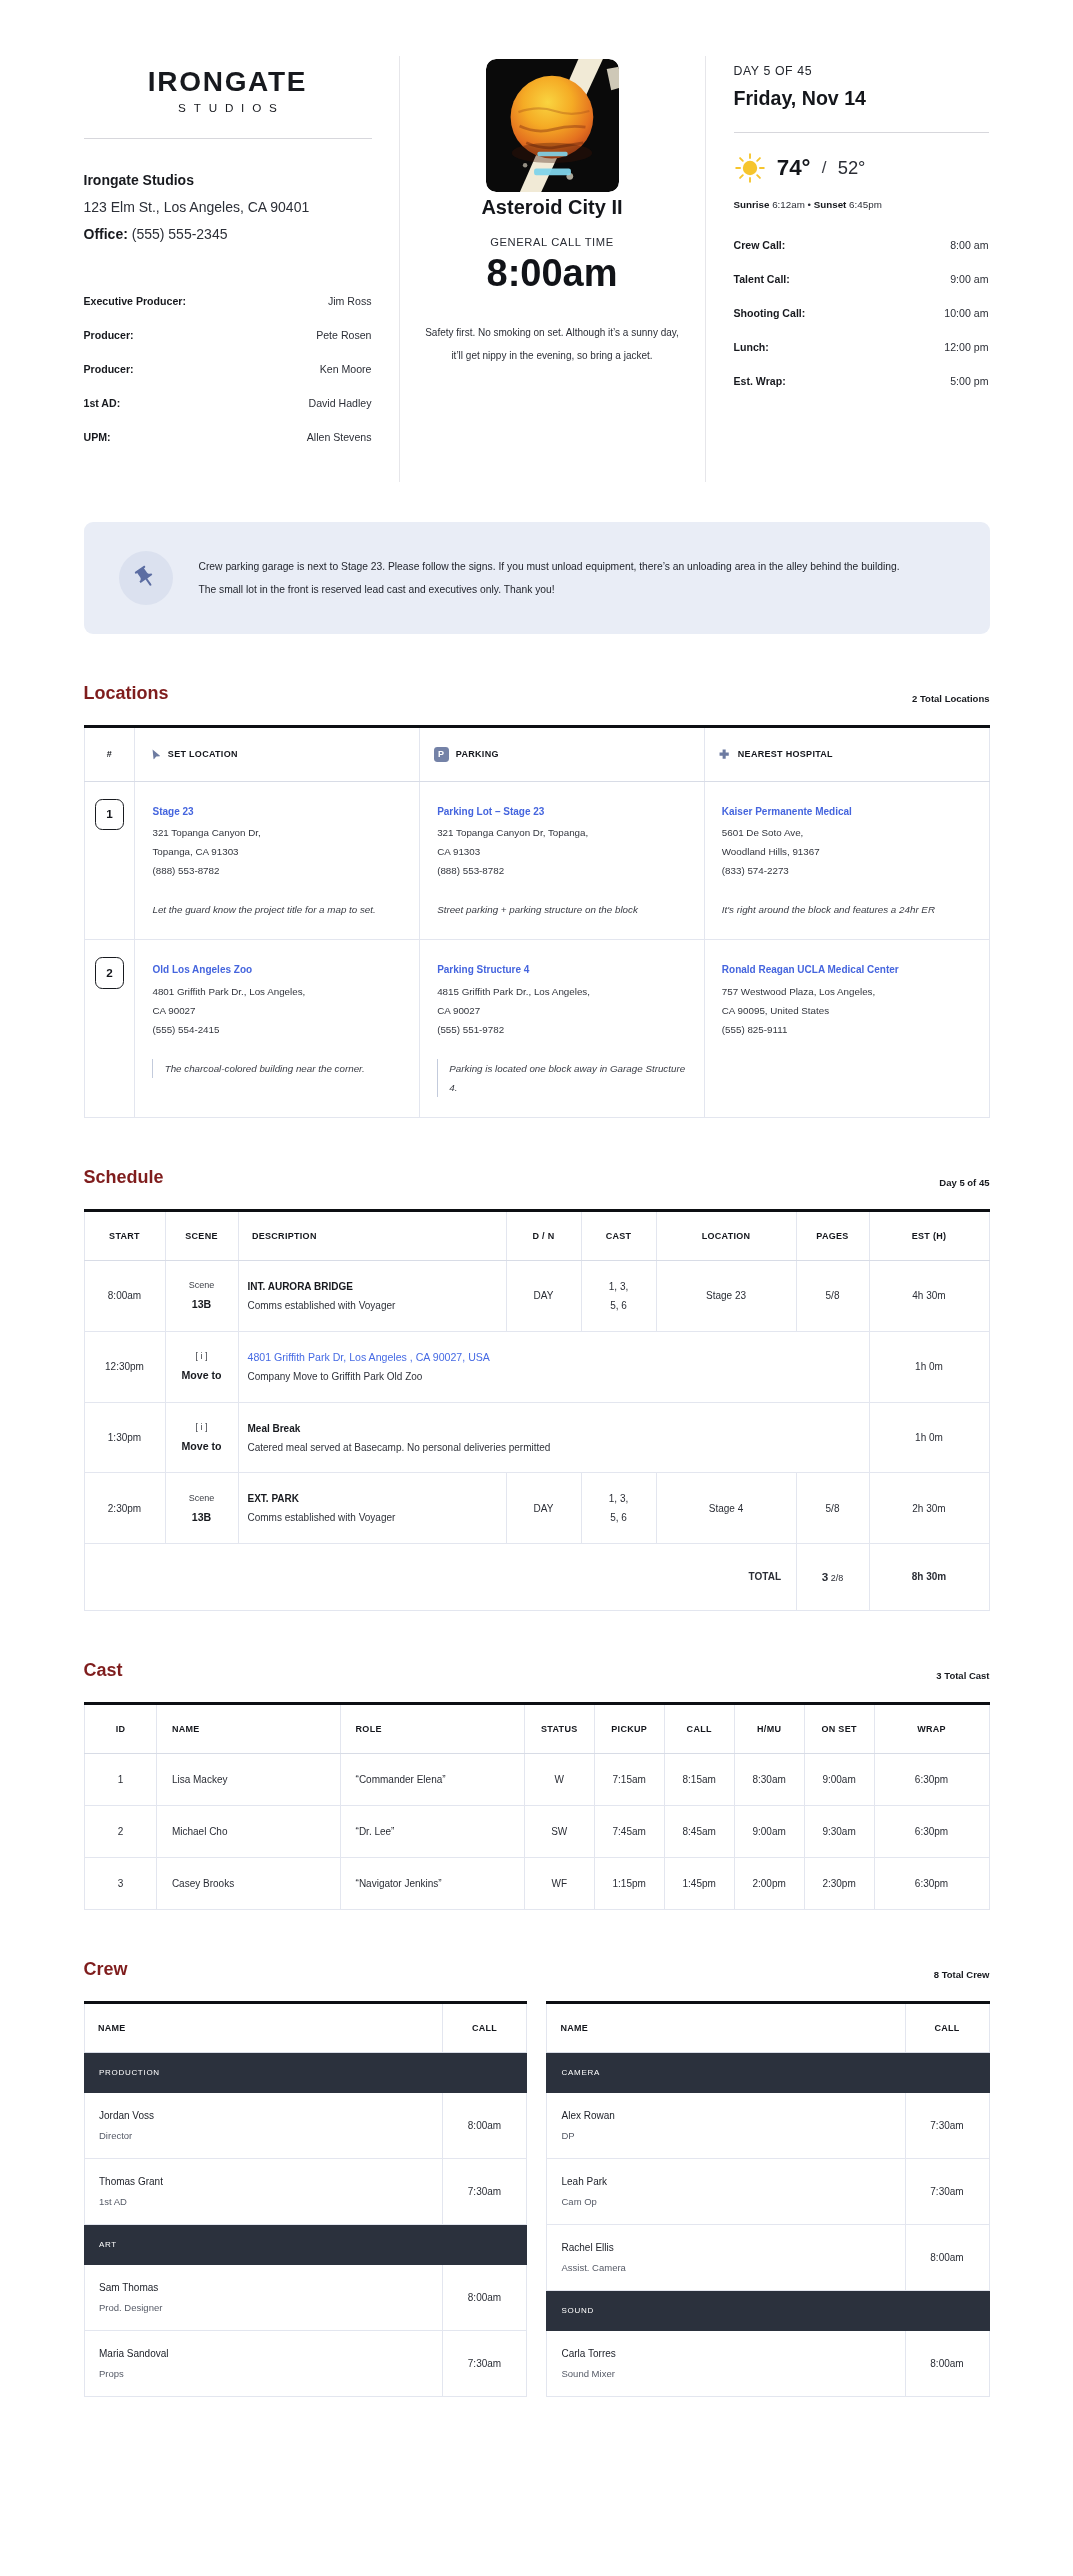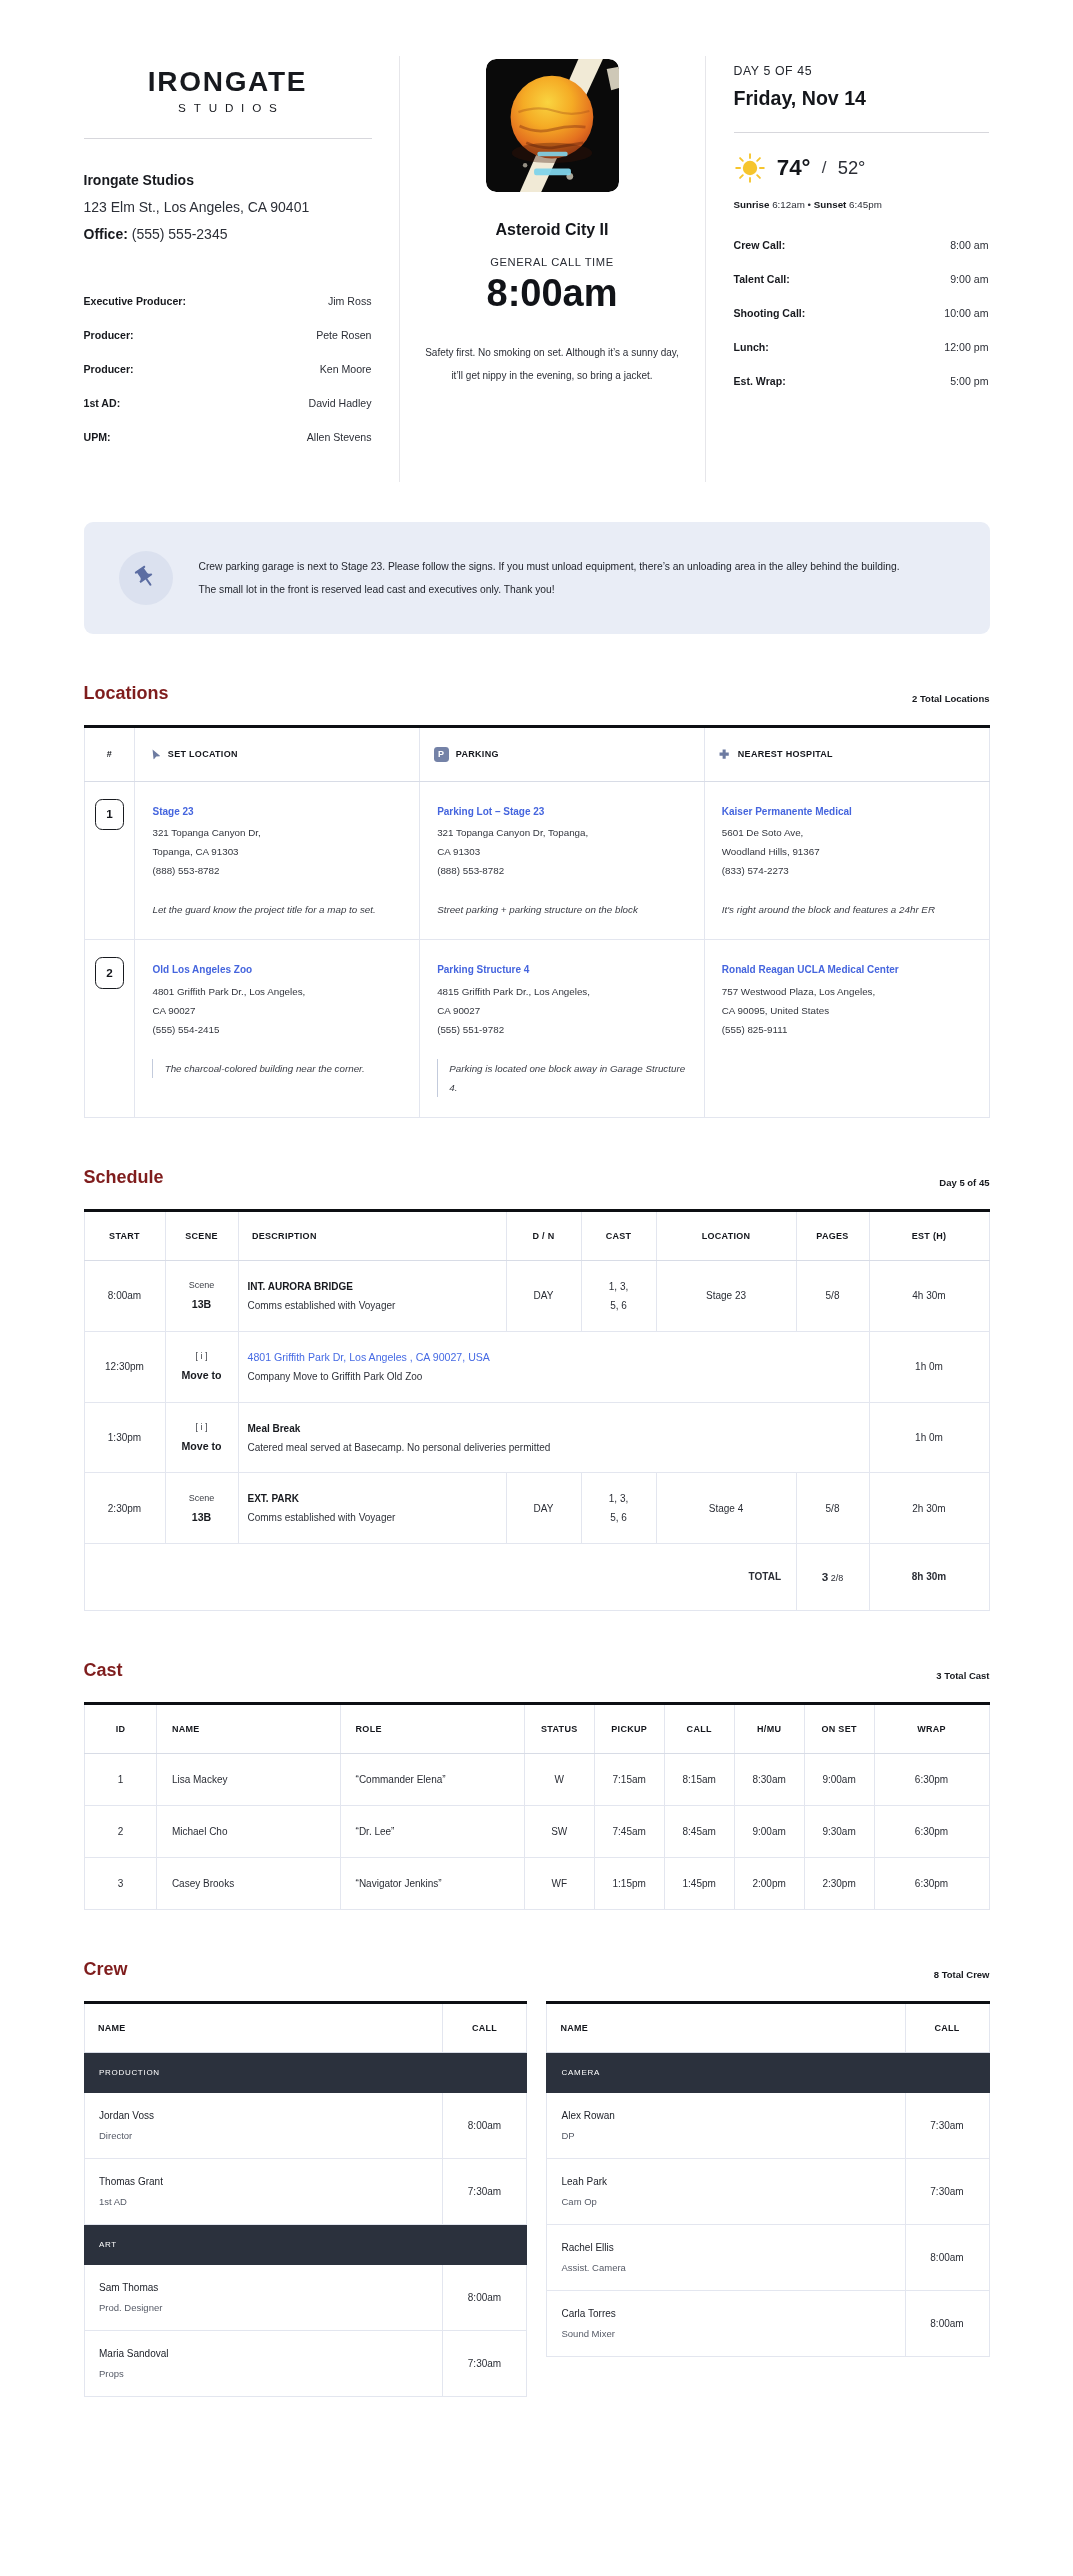--- a/index.html
+++ b/index.html
@@ -25,21 +25,21 @@
   .company { font-size: 14px; line-height: 1.95; color: #2c2f37; }
   .company .co-name { font-weight: 700; color: #17191e; }
   .company b { color: #17191e; }
 
   .credits { margin-top: 46px; }
   .credit-row { display: flex; justify-content: space-between; align-items: baseline; height: 34px; font-size: 10.6px; }
   .credit-label { font-weight: 700; color: #17191e; }
   .credit-value { color: #2c2f37; }
 
   .poster { width: 133px; height: 133px; margin: 3.4px auto 0 auto; display: block; border-radius: 10px; }
-  .show-title { font-size: 16px; font-weight: 700; color: #14161b; margin-top: 29px; }
+  .show-title { font-size: 20px; font-weight: 700; color: #14161b; margin-top: 4px; }
   .call-label { font-size: 11.2px; color: #2a2d35; letter-spacing: 0.6px; margin-top: 17px; }
   .call-time { font-size: 38px; font-weight: 700; color: #111318; margin-top: 3.4px; }
   .safety { font-size: 10px; line-height: 2.3; color: #2c2f37; margin-top: 26px; }
 
   .day-label { font-size: 12.3px; color: #23262d; letter-spacing: 0.6px; padding-top: 7.8px; }
   .date { font-size: 19.6px; font-weight: 700; color: #14161b; margin-top: 9px; }
   .right-rule { border: none; border-top: 0.6px solid #d7d7dc; margin: 22.4px 0 19px 0; }
   .weather { display: flex; align-items: center; gap: 11.2px; }
   .temp-hi { font-size: 22.4px; font-weight: 700; color: #14161b; }
   .temp-sep { font-size: 17px; color: #3a3d45; font-weight: 400; }
@@ -580,20 +580,23 @@
               </td>
               <td class="crew-call">7:30am</td>
             </tr>
             <tr>
               <td>
                 <div class="crew-name">Rachel Ellis</div>
                 <div class="crew-role">Assist. Camera</div>
               </td>
               <td class="crew-call">8:00am</td>
             </tr>
+            <tr class="group-header">
+              <td colspan="2">SOUND</td>
+            </tr>
             <tr>
               <td>
                 <div class="crew-name">Carla Torres</div>
                 <div class="crew-role">Sound Mixer</div>
               </td>
               <td class="crew-call">8:00am</td>
             </tr>
           </tbody>
         </table>
       </div>

